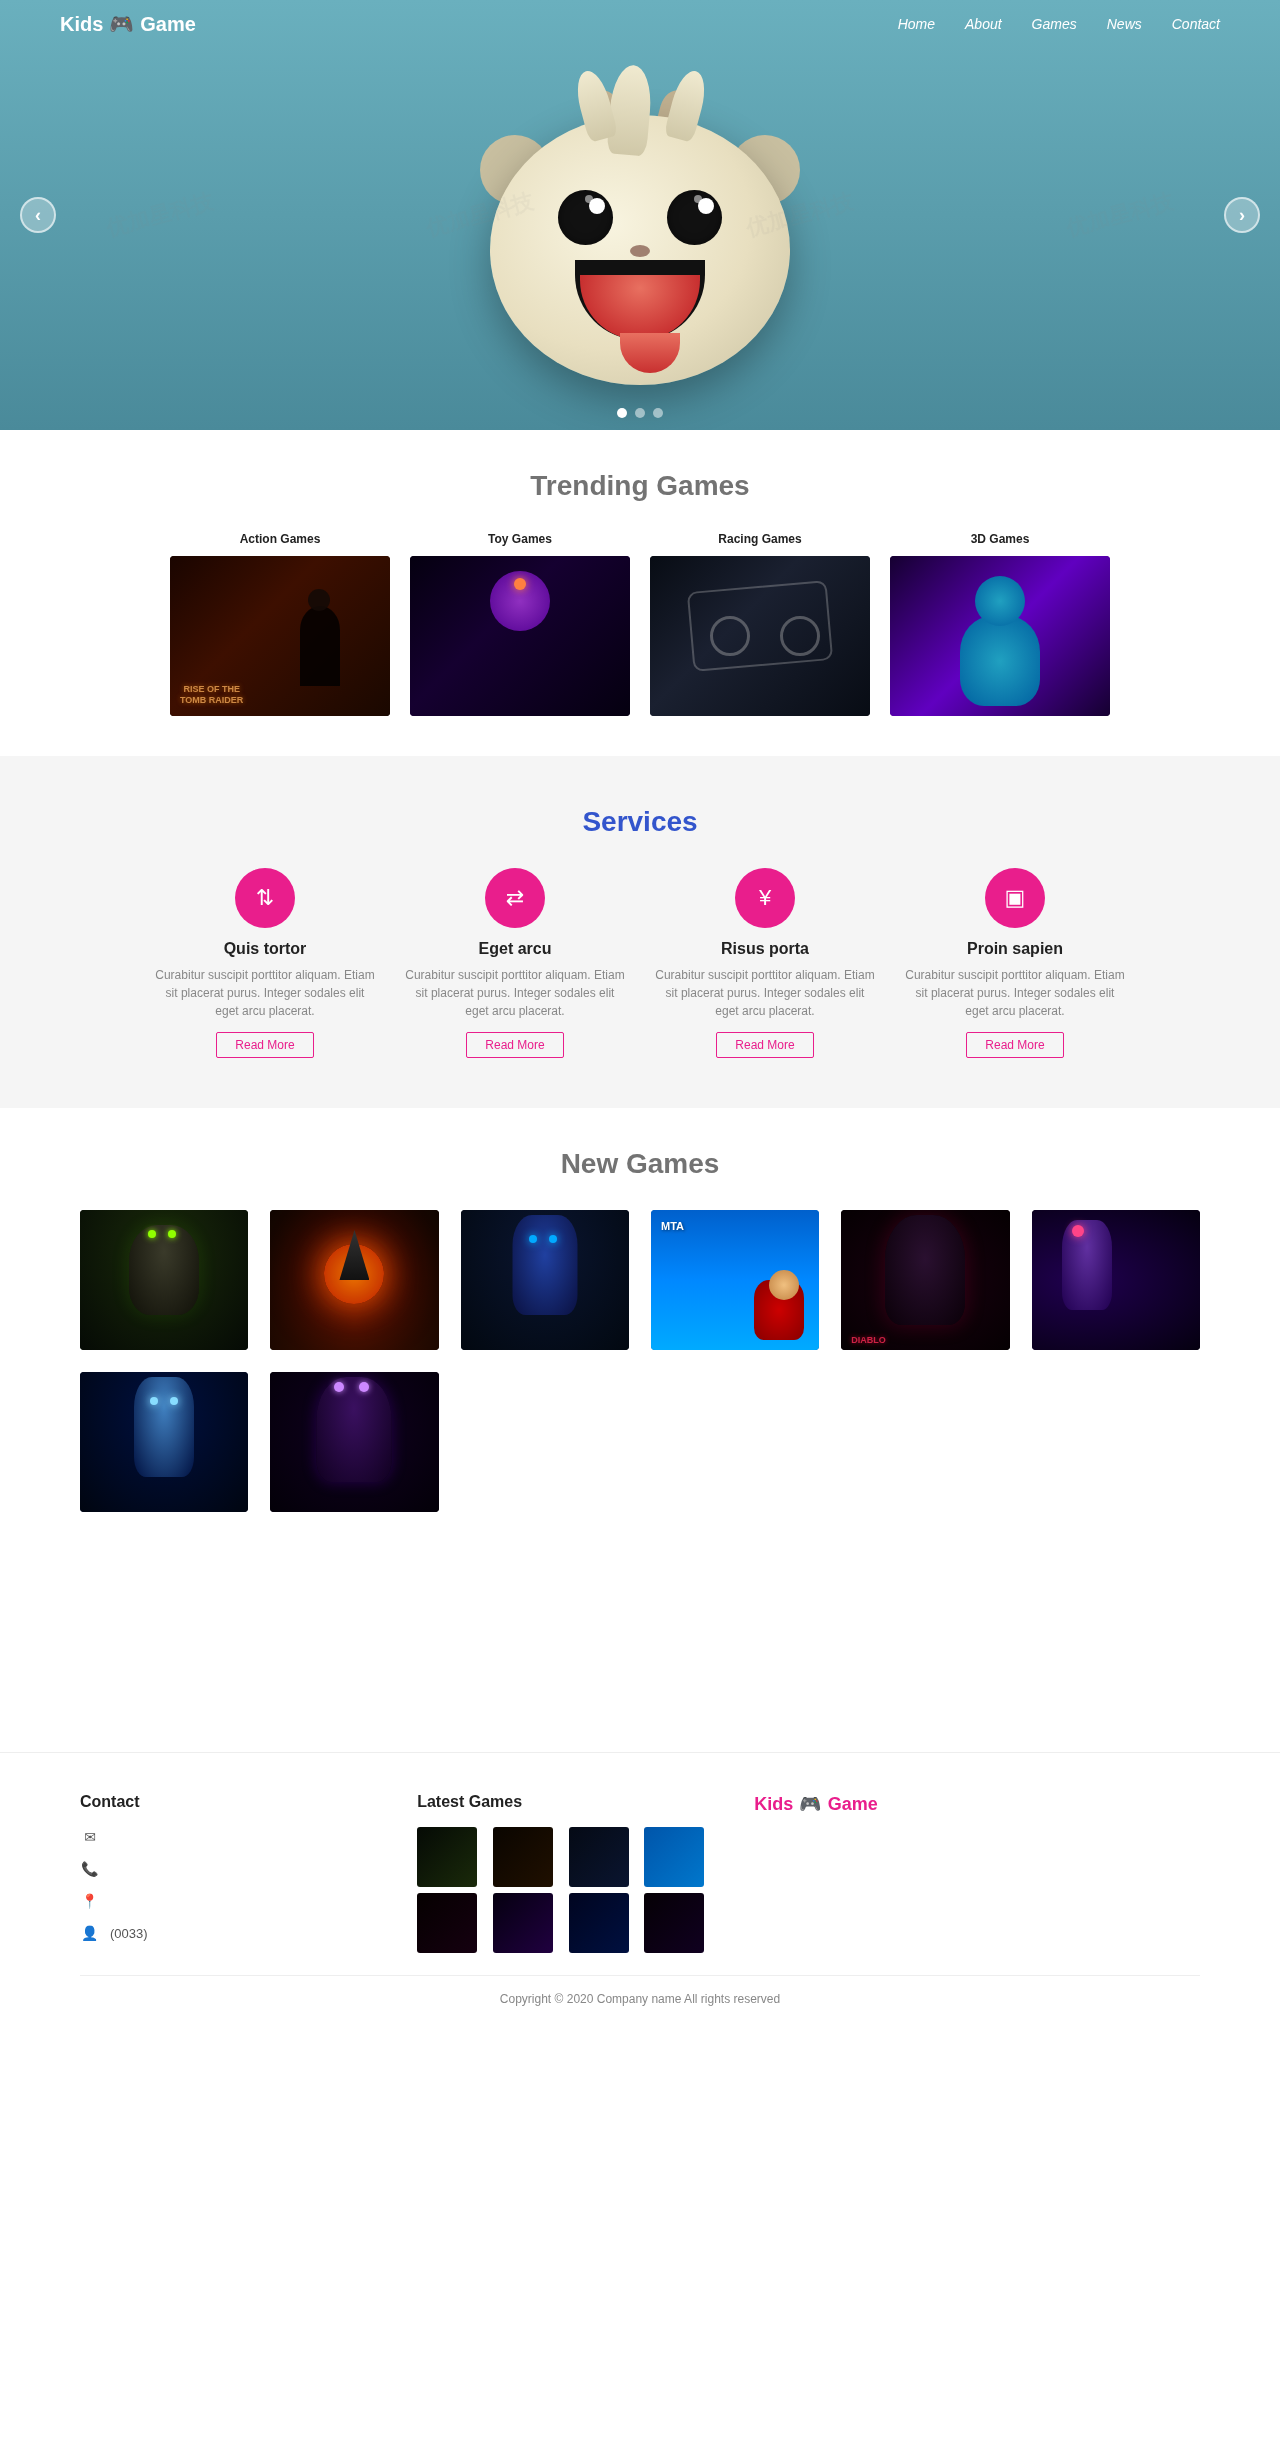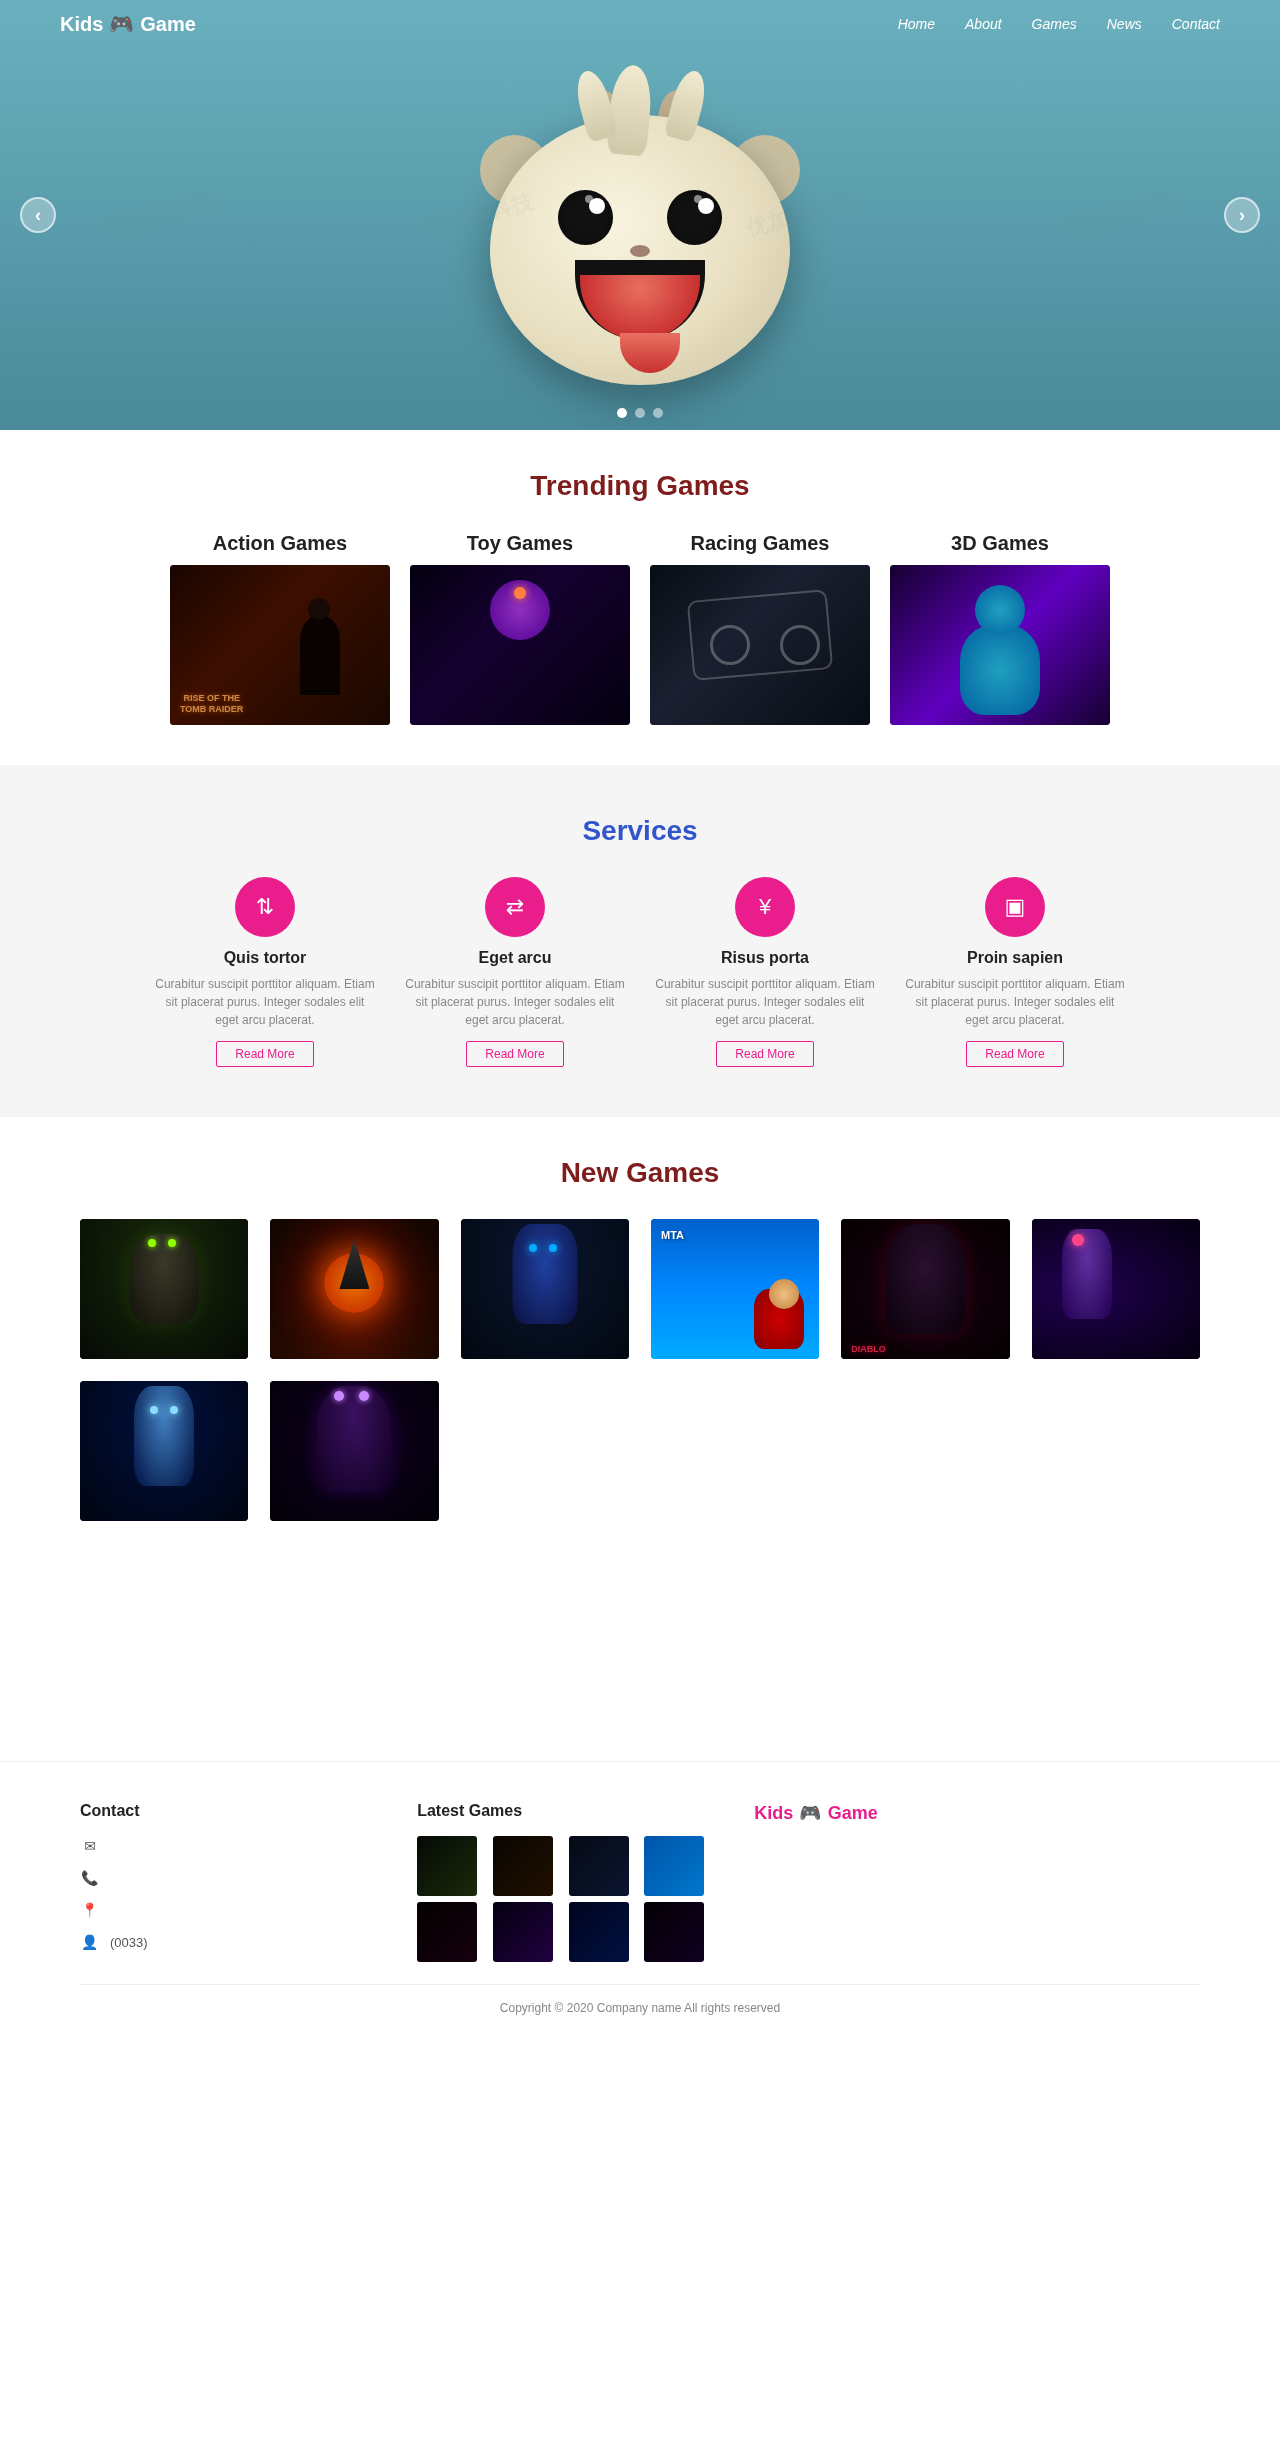--- a/index.html
+++ b/index.html
@@ -94,33 +94,33 @@
 
     
     section { padding: 50px 80px; }
 
     .section-title {
       text-align: center;
       font-size: 28px;
       font-weight: bold;
       margin-bottom: 30px;
     }
-    .section-title.pink { color: #7f1d1d; }
+    .section-title.pink { color: #737373; }
     .section-title.blue { color: #3355cc; }
 
     
     .trending-section { padding: 40px 80px; }
     .game-categories {
       display: flex;
       gap: 20px;
       justify-content: center;
     }
     .category-item { text-align: center; width: 220px; }
     .category-item h3 {
-      font-size: 20px;
+      font-size: 12px;
       font-weight: bold;
       margin-bottom: 10px;
       color: #222;
     }
     .category-img {
       width: 220px;
       height: 160px;
       border-radius: 4px;
       overflow: hidden;
       position: relative;

